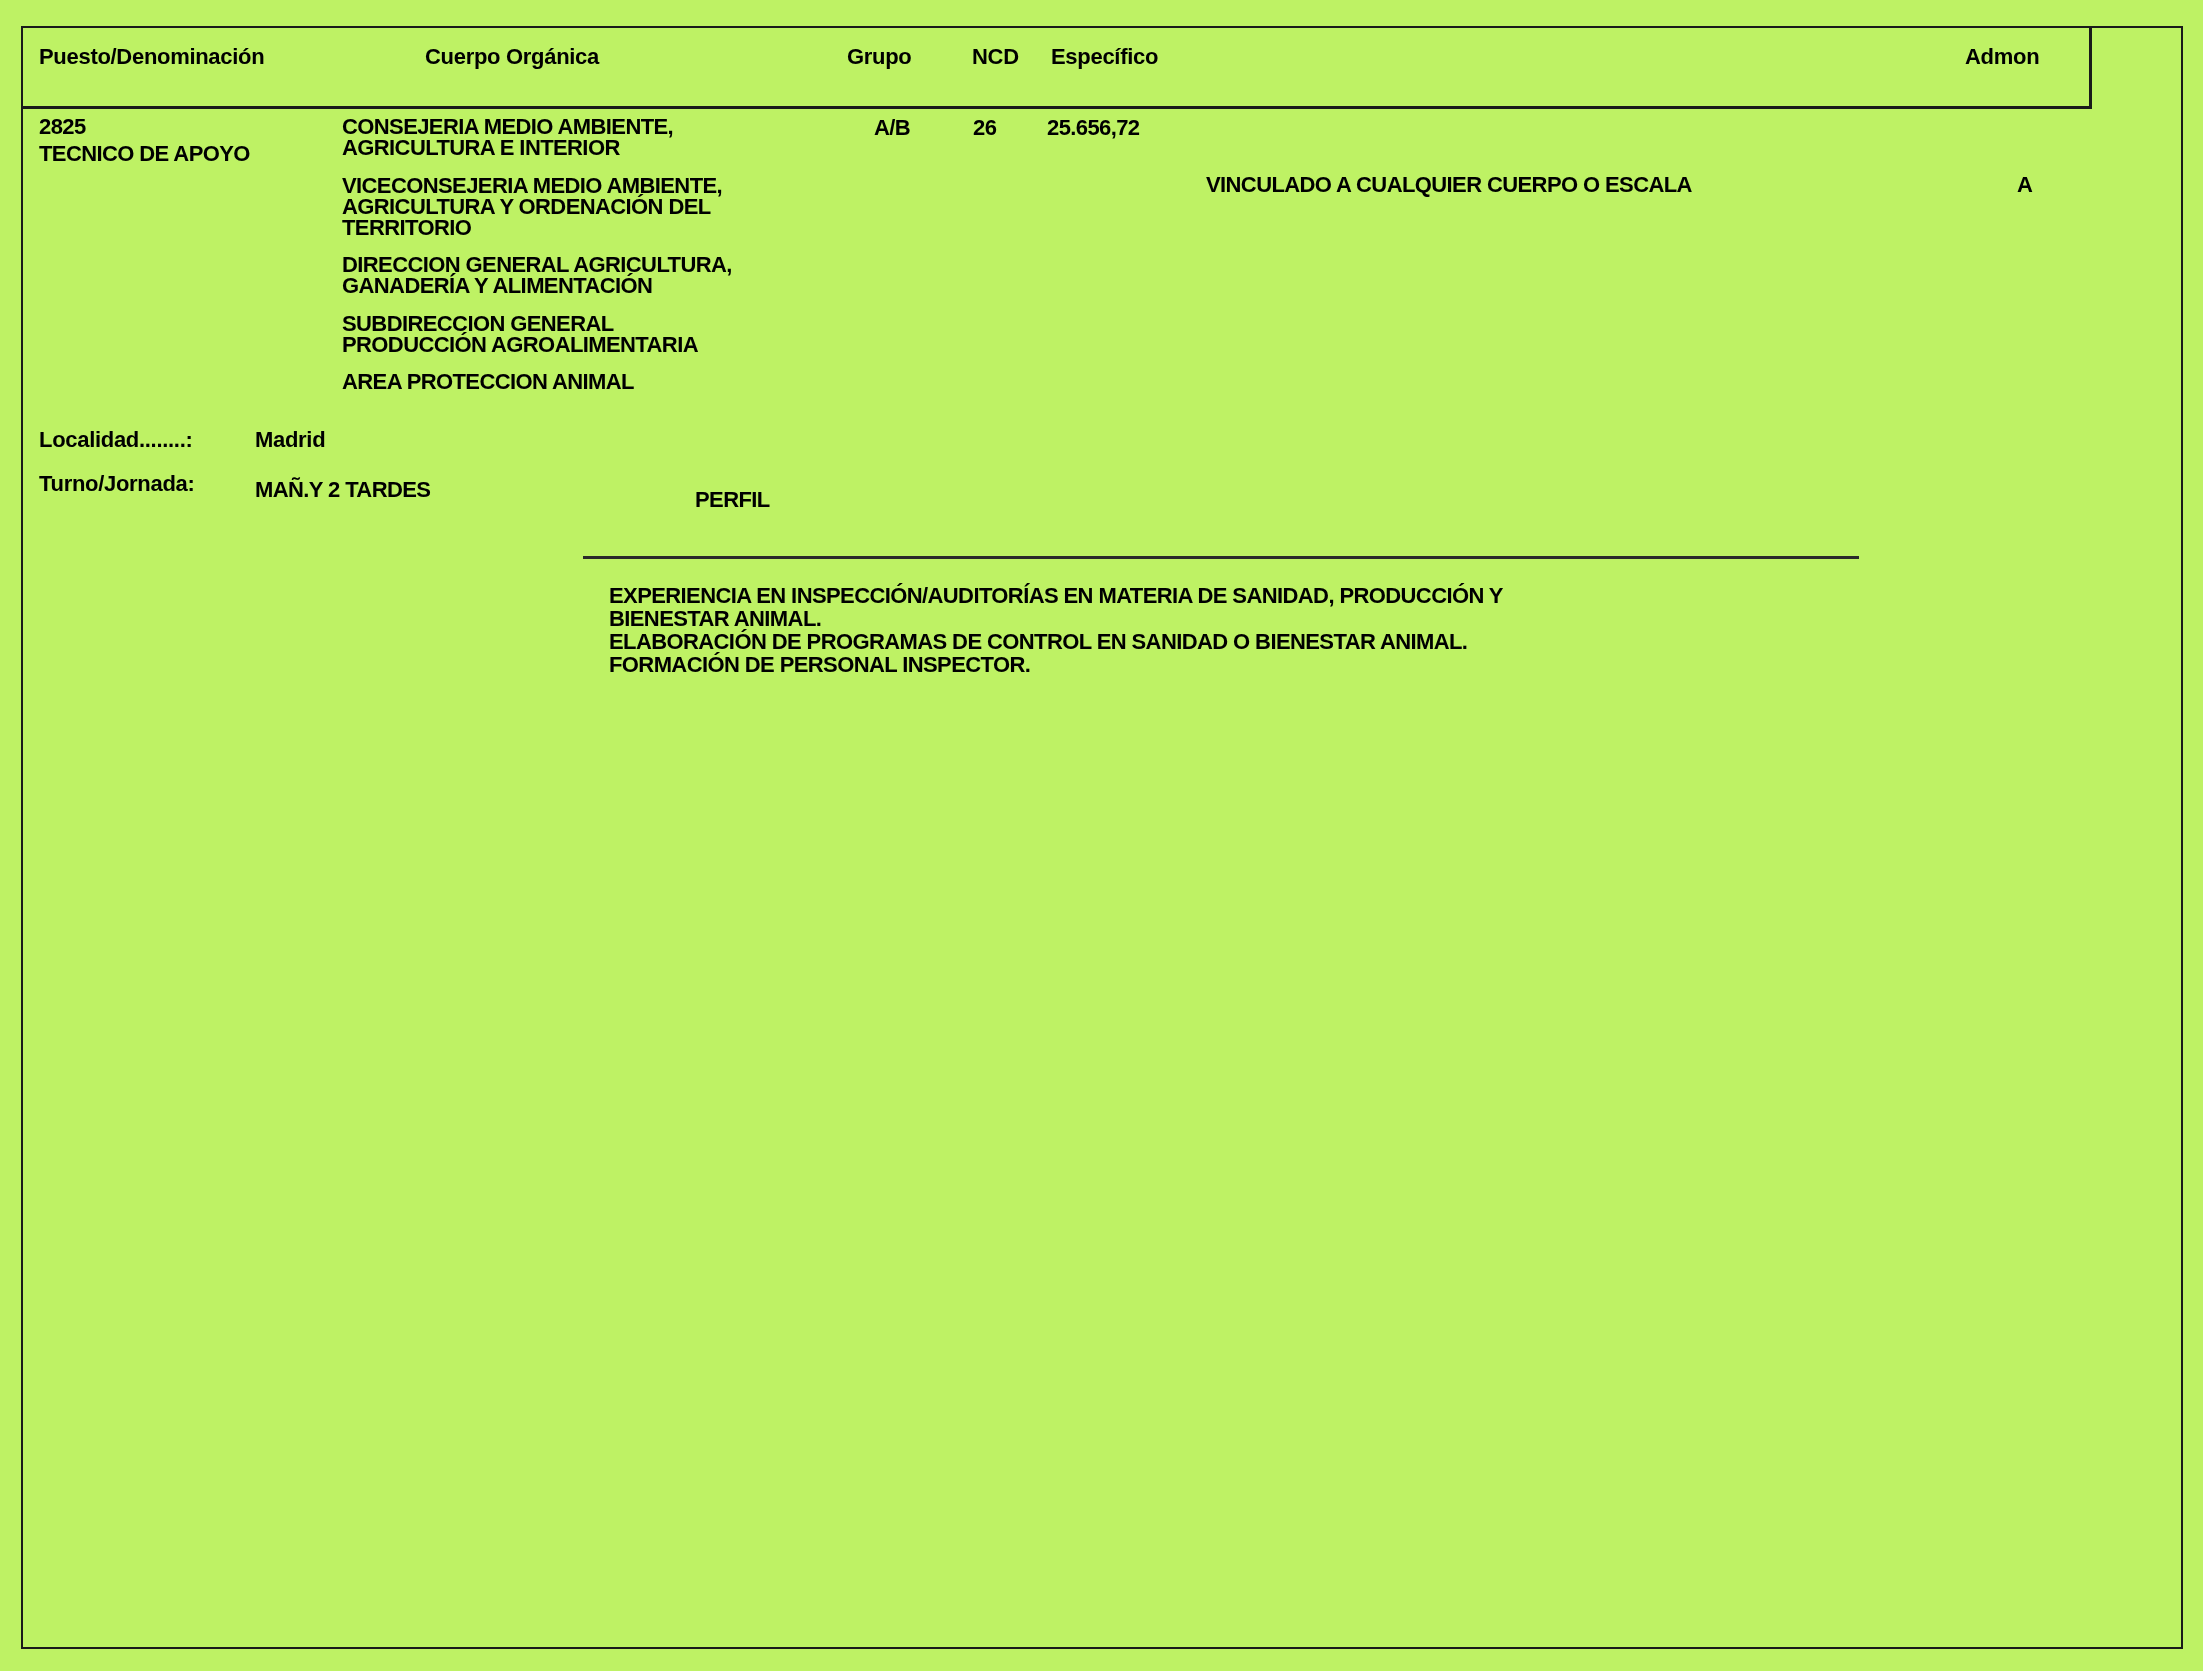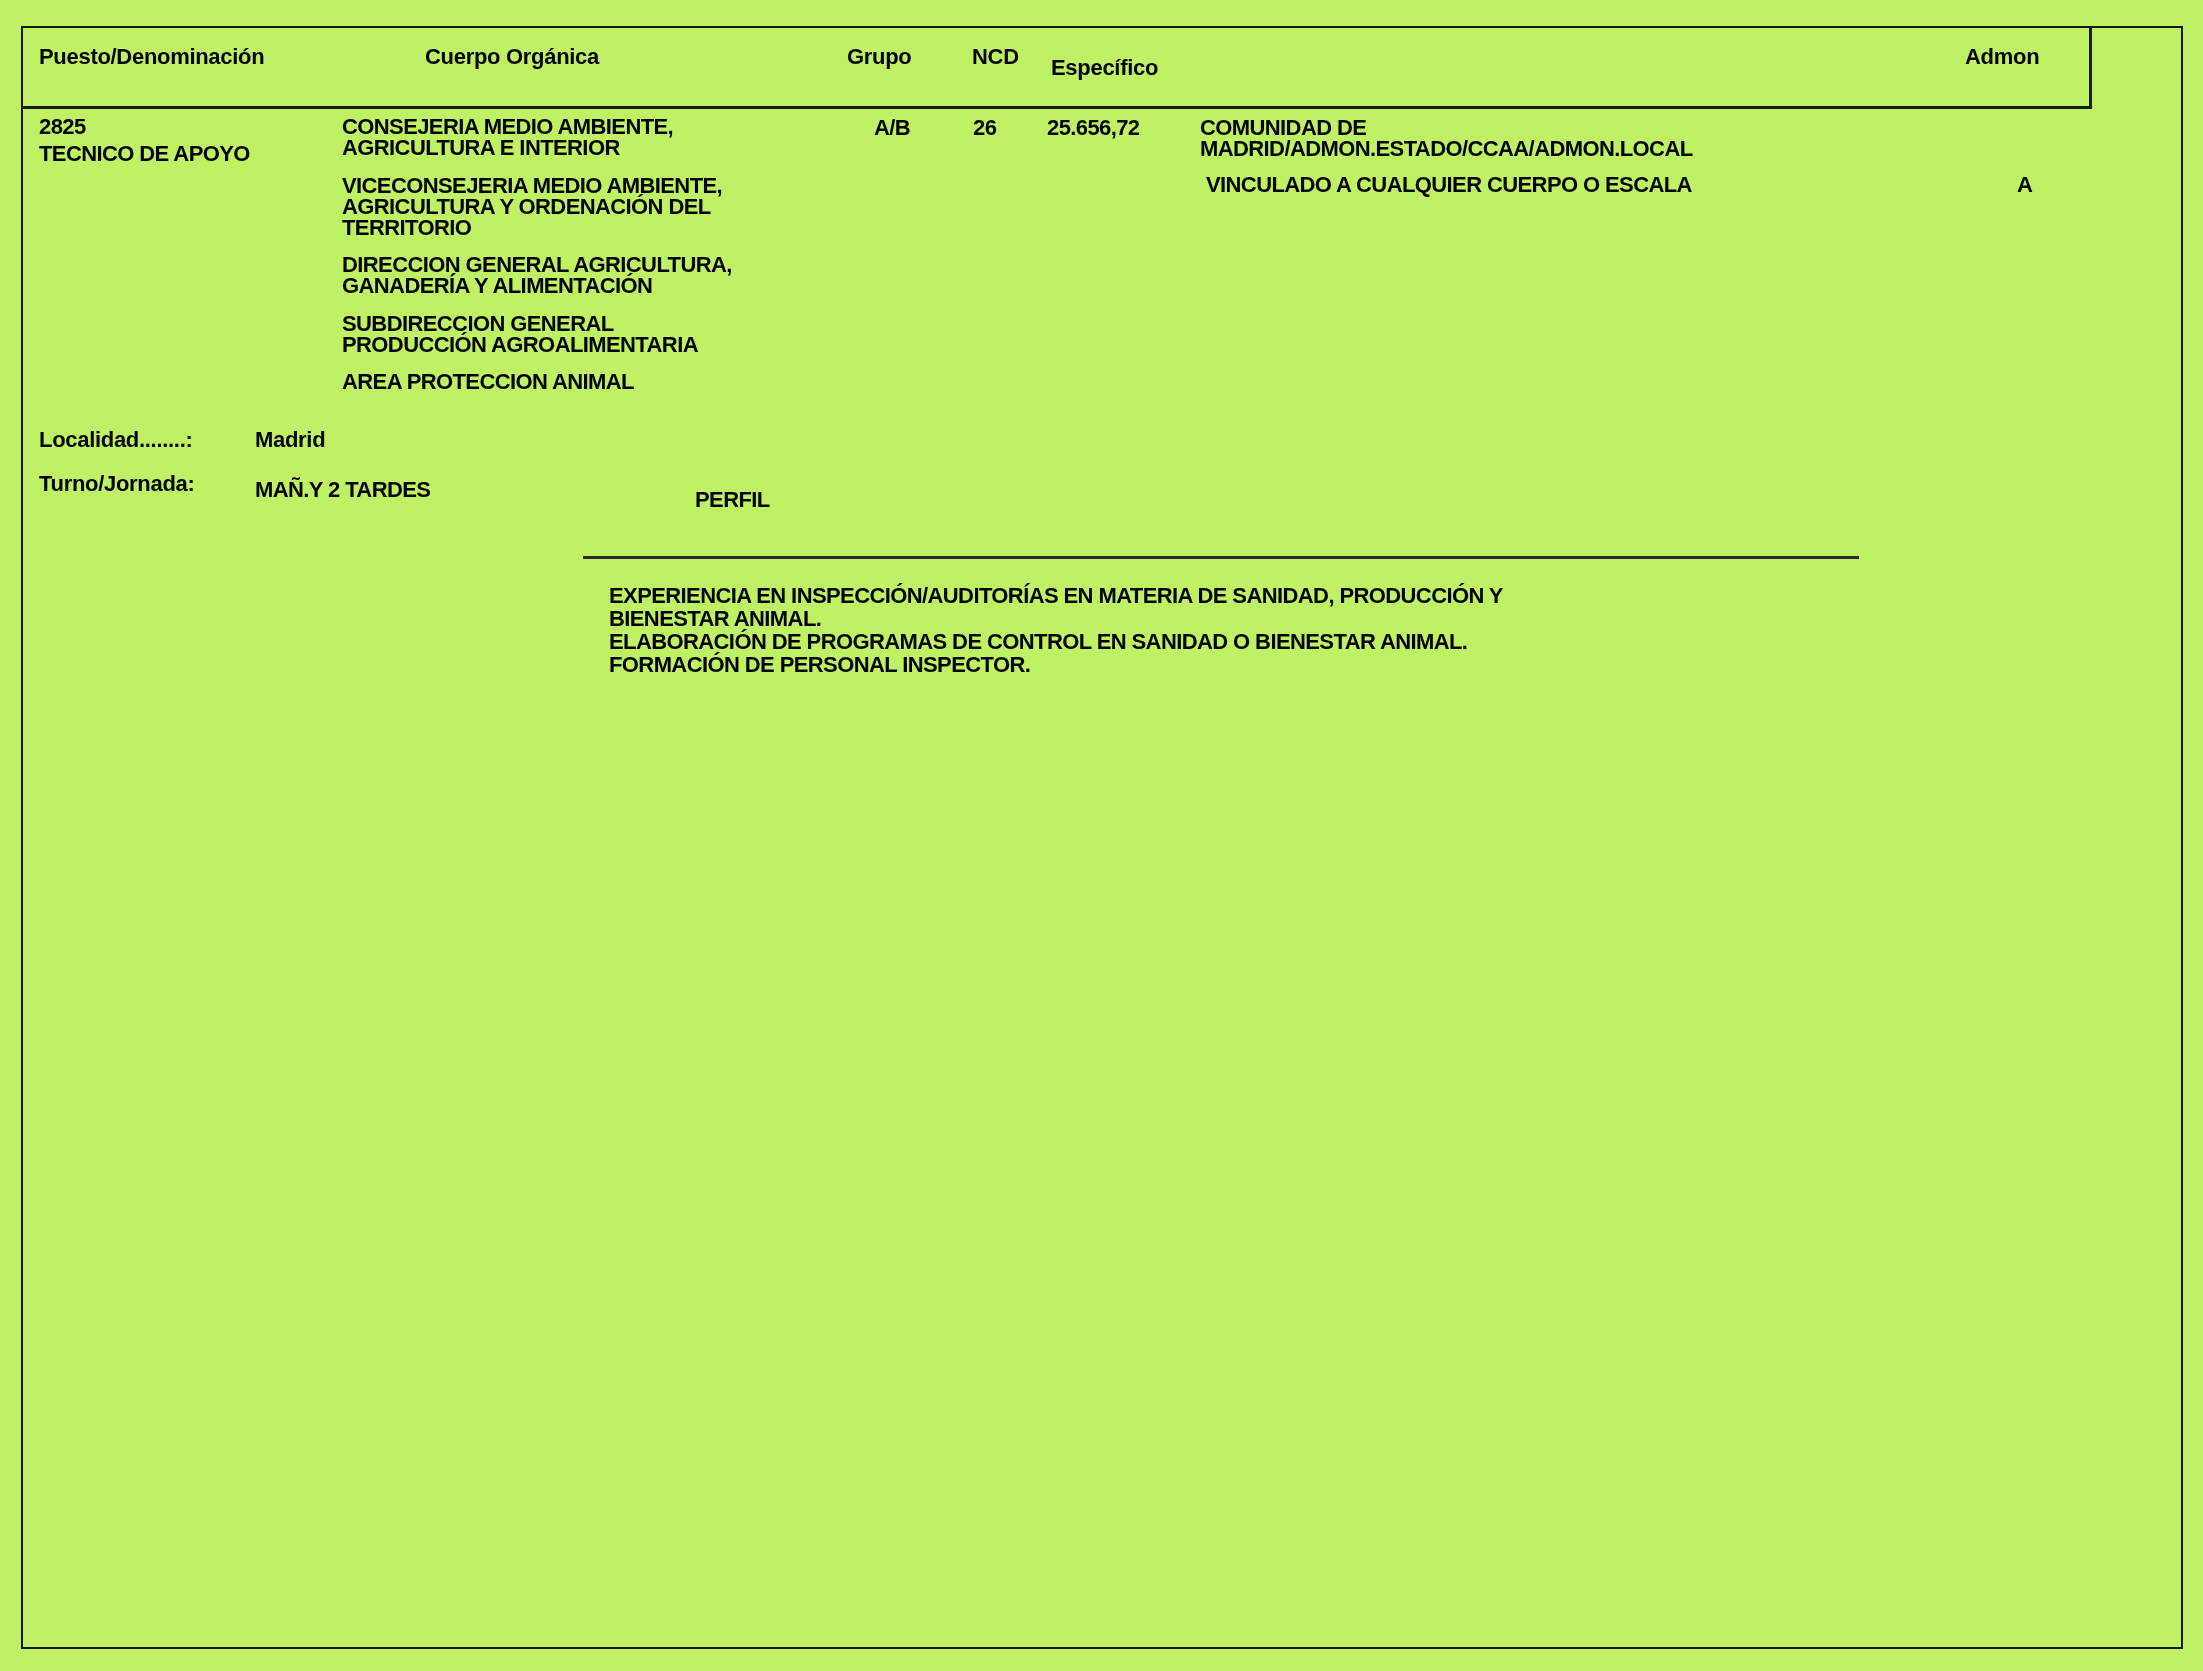--- a/index.html
+++ b/index.html
@@ -39,21 +39,21 @@
 <div class="doc">
 
   <div class="outer-border"></div>
   <div class="header-sep"></div>
   <div class="header-vline"></div>
 
   <div class="abs h" style="left:39px;   top:44px;">Puesto/Denominación</div>
   <div class="abs h" style="left:425px;  top:44px;">Cuerpo Orgánica</div>
   <div class="abs h" style="left:847px;  top:44px;">Grupo</div>
   <div class="abs h" style="left:972px; top:44px;">NCD</div>
-  <div class="abs h" style="left:1051px; top:55px;">Específico</div>
+  <div class="abs h" style="left:1051px; top:44px;">Específico</div>
   <div class="abs h" style="left:1965px; top:44px;">Admon</div>
 
   <div class="abs t" style="left:39px; top:116px;">2825</div>
   <div class="abs t" style="left:39px; top:143px;">TECNICO DE APOYO</div>
 
   <div class="org-block t2">
       <div class="org-item">CONSEJERIA MEDIO AMBIENTE,
 AGRICULTURA E INTERIOR</div>
       <div class="org-item">VICECONSEJERIA MEDIO AMBIENTE,
 AGRICULTURA Y ORDENACIÓN DEL
@@ -62,22 +62,20 @@
 GANADERÍA Y ALIMENTACIÓN</div>
       <div class="org-item">SUBDIRECCION GENERAL
 PRODUCCIÓN AGROALIMENTARIA</div>
       <div class="org-item">AREA PROTECCION ANIMAL</div>
     </div>
 
   <div class="abs t" style="left:874px;  top:117px;">A/B</div>
   <div class="abs t" style="left:973px; top:117px;">26</div>
   <div class="abs t" style="left:1047px; top:117px;">25.656,72</div>
 
-  <div class="abs t2" style="left:1200px; top:117px;">COMUNIDAD DE
-MADRID/ADMON.ESTADO/CCAA/ADMON.LOCAL</div>
   <div class="abs t" style="left:1206px; top:174px;">VINCULADO A CUALQUIER CUERPO O ESCALA</div>
   <div class="abs t" style="left:2017px; top:174px;">A</div>
 
   <div class="abs h" style="left:39px;  top:427px;">Localidad........:</div>
   <div class="abs h" style="left:255px; top:427px;">Madrid</div>
   <div class="abs h" style="left:39px;  top:471px;">Turno/Jornada:</div>
   <div class="abs t" style="left:255px; top:479px;">MAÑ.Y 2 TARDES</div>
 
   <div class="abs t" style="left:695px; top:489px;">PERFIL</div>
   <div class="perfil-rule"></div>

